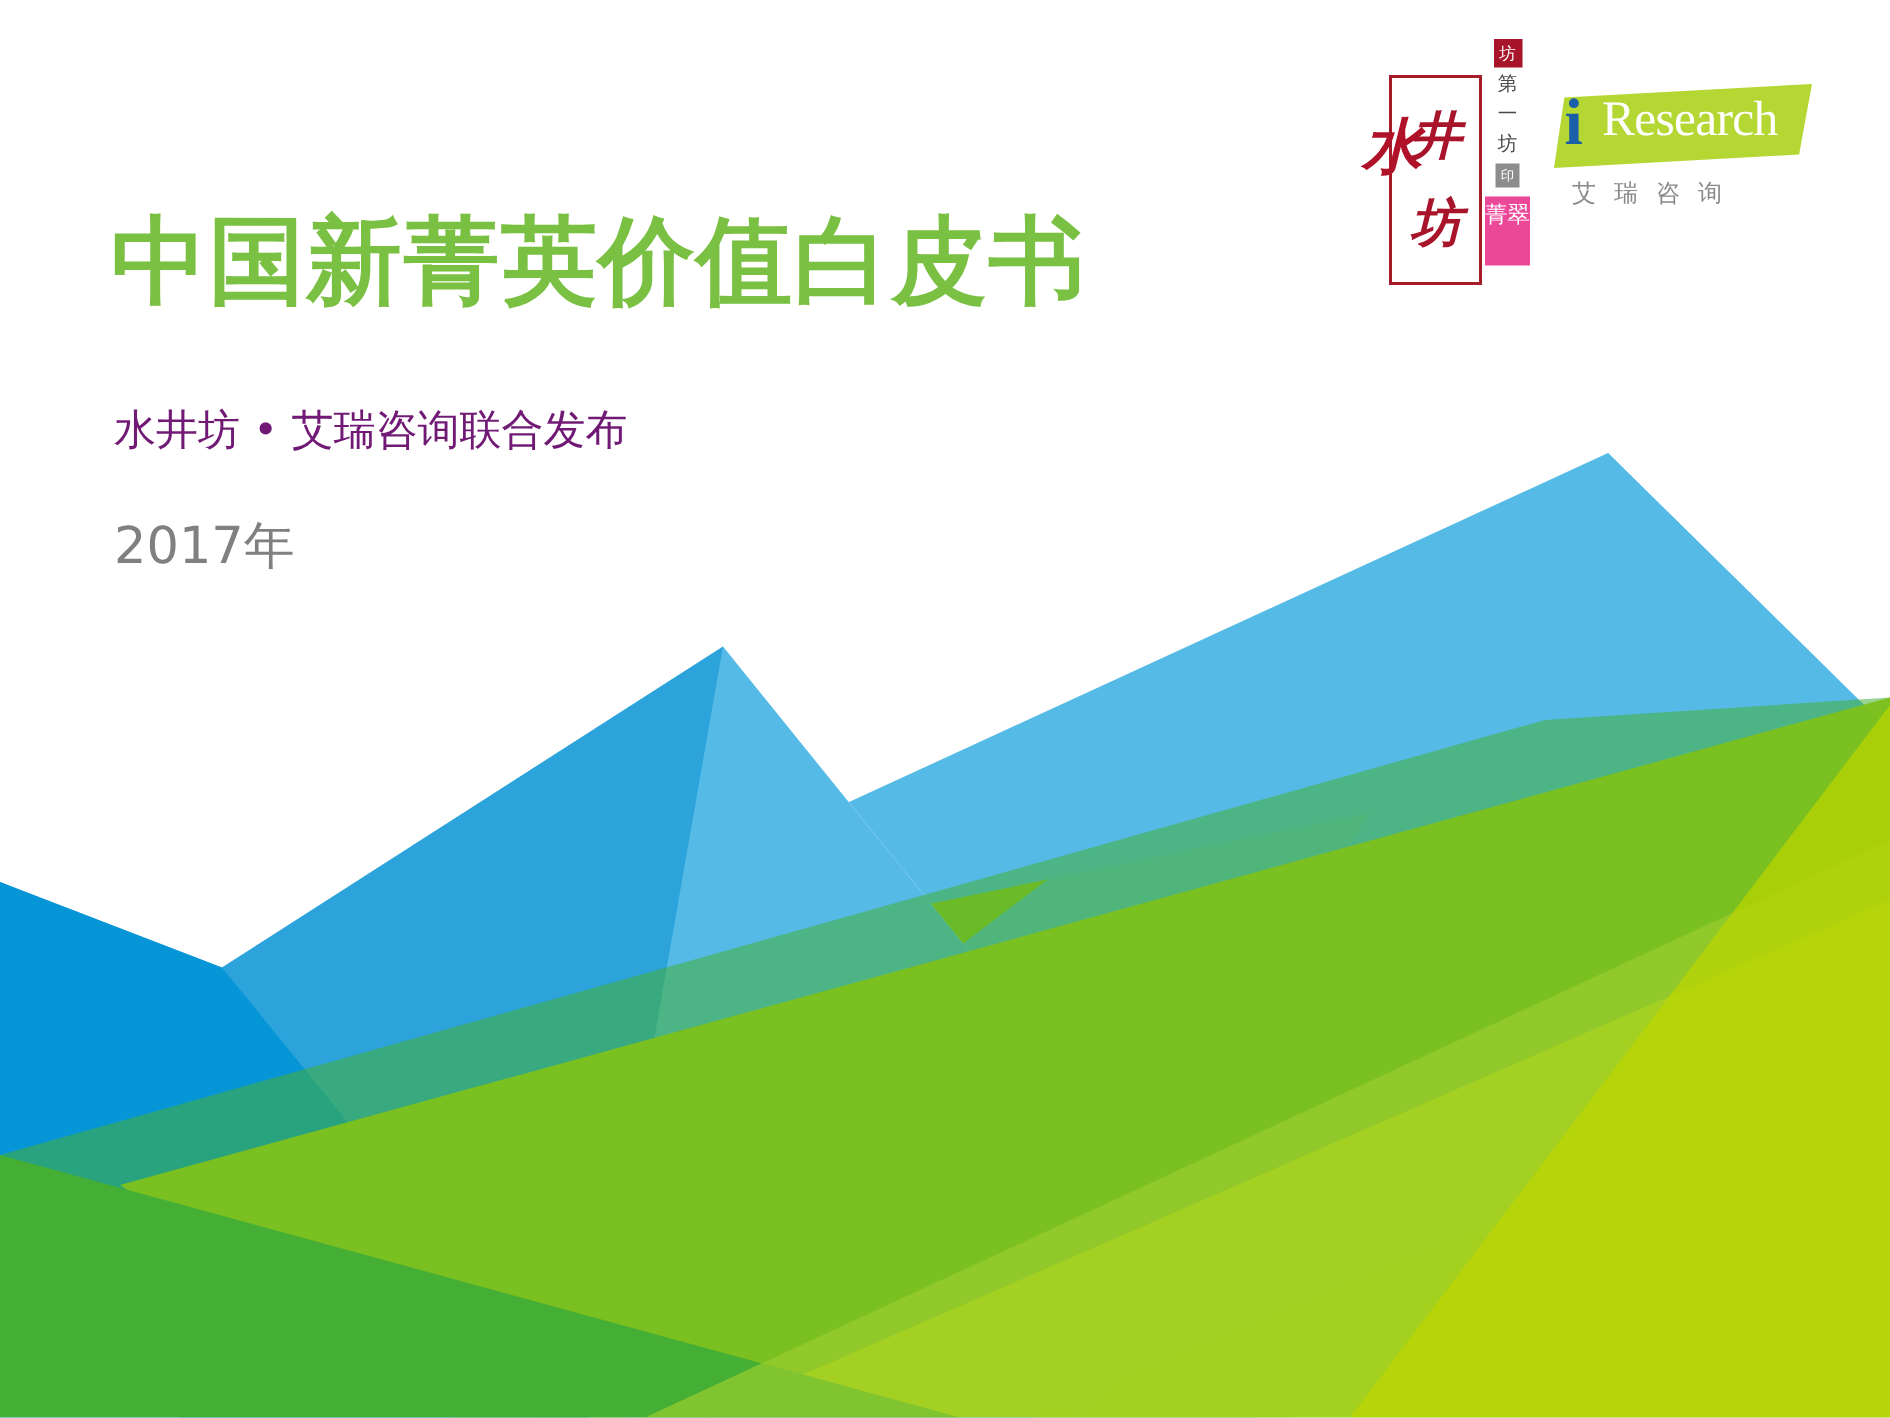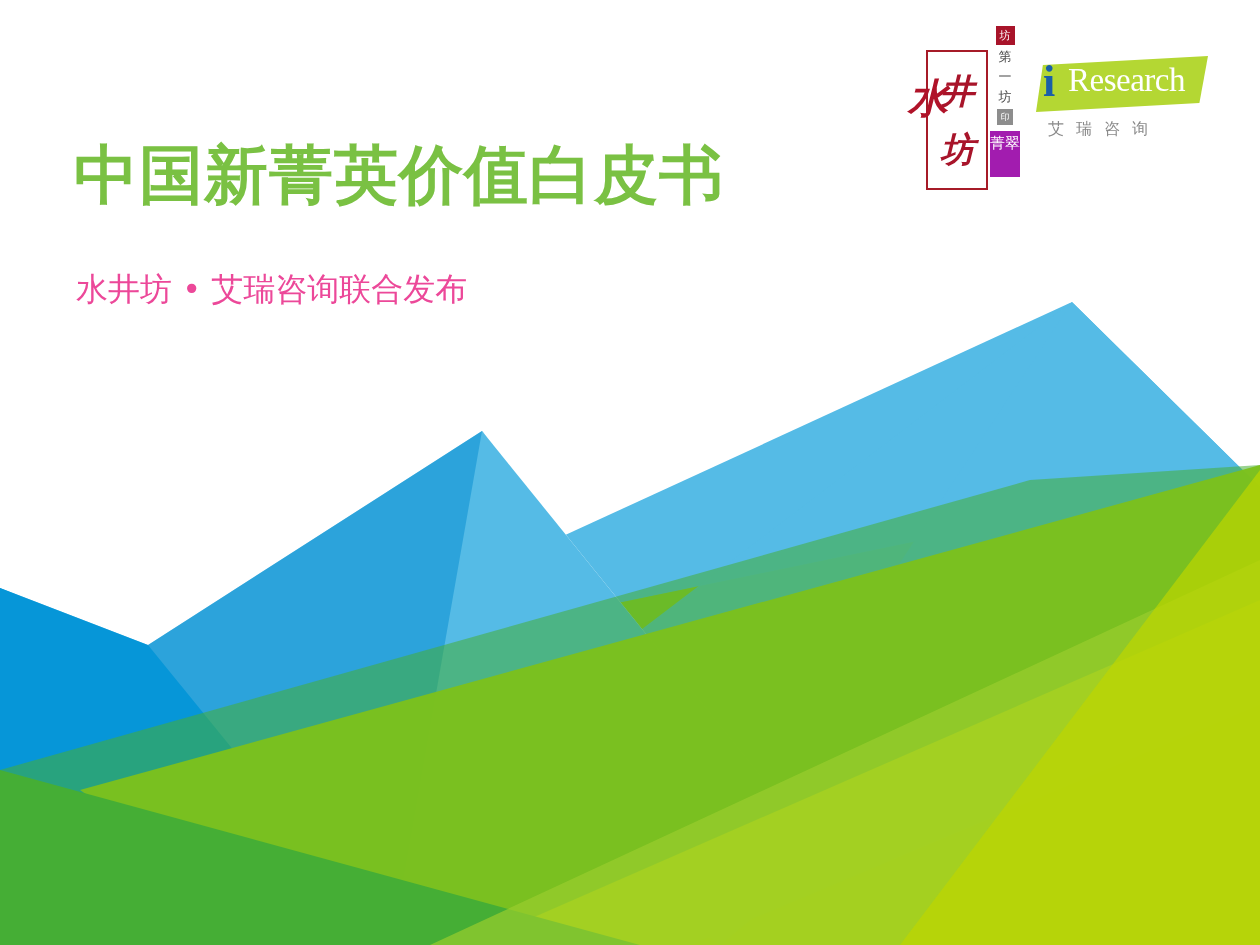--- a/index.html
+++ b/index.html
@@ -120,21 +120,21 @@
     background: #8d8d8d;
     color: #ffffff;
     font-size: 9px;
     line-height: 16px;
     text-align: center;
   }
   .sjf-seal-green {
     margin-top: 2px;
     width: 30px;
     height: 46px;
-    background: #a21caf;
+    background: #ec4899;
     color: #ffffff;
     font-family: "DejaVu Serif", "Liberation Serif", serif;
     font-size: 15px;
     line-height: 22px;
     text-align: center;
     padding-top: 1px;
     box-sizing: border-box;
   }
 
   
@@ -202,22 +202,22 @@
     color: #7ac143;
     font-size: 64px;
     font-weight: bold;
     line-height: 1.1;
     letter-spacing: 1px;
     font-family: "DejaVu Sans", "Liberation Sans", sans-serif;
     white-space: nowrap;
   }
   #subtitle {
     margin: 60px 0 0 2px;
-    color: #ec4899;
-    font-size: 32px;
+    color: #701a75;
+    font-size: 28px;
     font-weight: normal;
     line-height: 1.2;
     font-family: "DejaVu Sans", "Liberation Sans", sans-serif;
     white-space: nowrap;
   }
   #date-line {
     margin: 40px 0 0 2px;
     color: #808080;
     font-size: 34px;
     font-weight: normal;
@@ -299,15 +299,16 @@
         <div class="ir-word">Research</div>
       </div>
       <div class="ir-cn">艾瑞咨询</div>
     </div>
 
   </div>
 
   <div id="text-block">
     <h1 id="main-title">中国新菁英价值白皮书</h1>
     <div id="subtitle">水井坊 • 艾瑞咨询联合发布</div>
+    <div id="date-line">2017年</div>
   </div>
 
 </div>
 
 </body></html>

